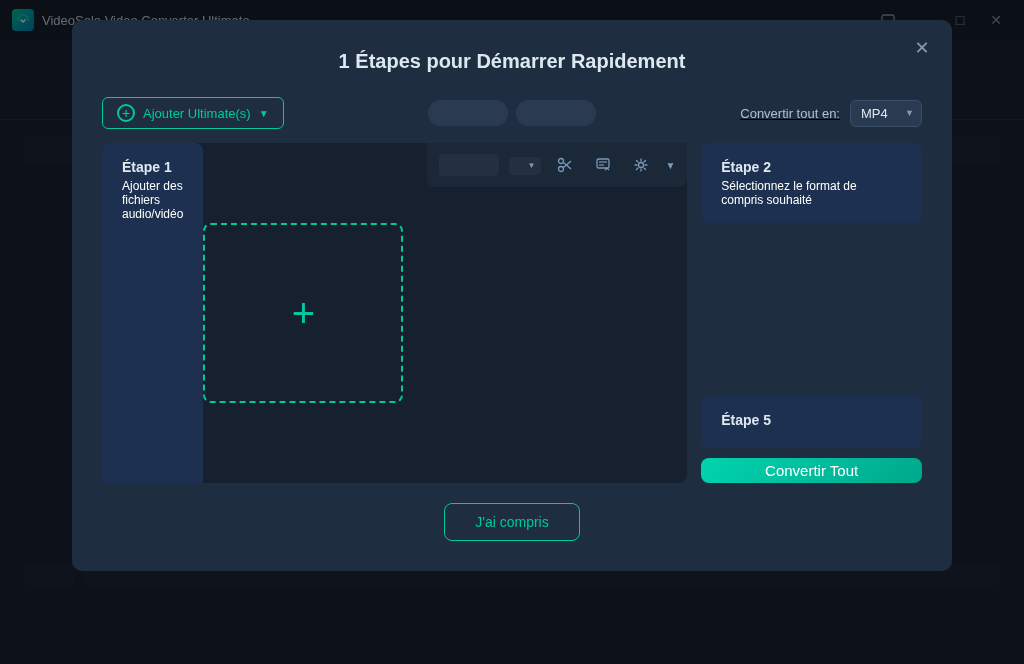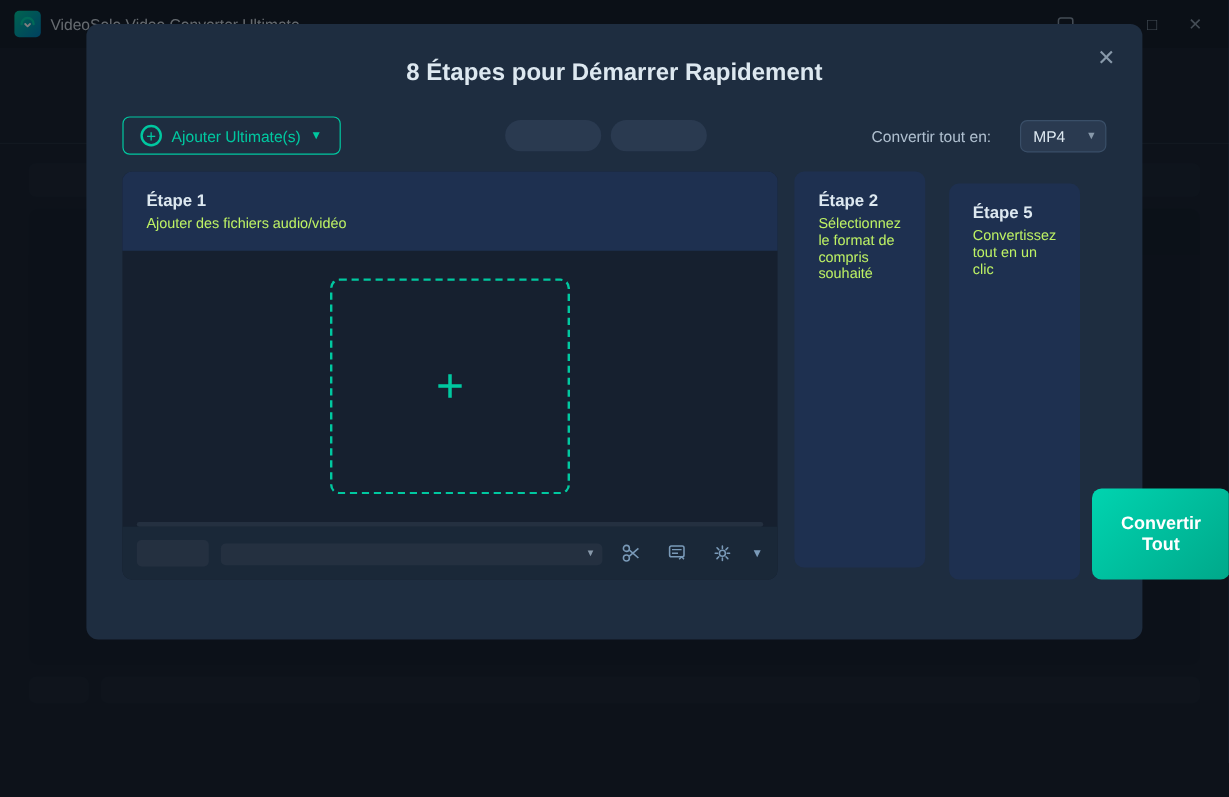--- a/index.html
+++ b/index.html
@@ -175,21 +175,22 @@
     .pill {
       background: #2a3a50;
       border-radius: 20px;
       width: 80px;
       height: 26px;
     }
 
     .convert-all-section {
       display: flex;
       align-items: center;
-      gap: 24px;
+      gap: 10px;
+      text-decoration: underline;
     }
     .convert-all-label {
       color: #b0c0d0;
       font-size: 13px;
     }
     .format-select {
       background: #2a3a50;
       border: 1px solid #3a4f68;
       color: #dde8f0;
       border-radius: 6px;
@@ -220,21 +221,21 @@
       display: flex;
       gap: 14px;
       height: 340px;
     }
 
     .left-panel {
       flex: 1;
       background: #16202f;
       border-radius: 8px;
       display: flex;
-      flex-direction: column;
+      flex-direction: row;
     }
 
     .step-card {
       background: #1e3050;
       border-radius: 8px 8px 0 0;
       padding: 16px 20px;
       margin-bottom: 0;
     }
     .step-card.step2 {
       border-radius: 8px;
@@ -244,21 +245,21 @@
       border-radius: 8px;
       margin-top: 10px;
     }
     .step-title {
       color: #dde8f0;
       font-size: 14px;
       font-weight: 700;
       margin-bottom: 4px;
     }
     .step-desc {
-      color: #bef264;
+      color: #ffffff;
       font-size: 12px;
     }
 
     .drop-zone {
       flex: 1;
       display: flex;
       align-items: center;
       justify-content: center;
     }
 
@@ -338,32 +339,32 @@
       height: 4px;
       background: #243040;
       border-radius: 2px;
       margin: 0 12px;
     }
 
     
     .right-panel {
       width: 260px;
       display: flex;
-      flex-direction: row;
+      flex-direction: column;
       gap: 10px;
     }
 
     .convert-btn {
       background: linear-gradient(135deg, #00d4b0, #00a88a);
       border: none;
       border-radius: 8px;
       color: white;
       font-size: 15px;
-      font-weight: 700;
-      padding: 21px 24px;
+      font-weight: 400;
+      padding: 4px 24px;
       cursor: pointer;
       width: 100%;
       margin-top: auto;
     }
 
     
     .dialog-footer {
       display: flex;
       justify-content: center;
       gap: 20px;
@@ -508,21 +509,21 @@
     <div class="bg-pill" style="width:50px; height:22px"></div>
     <div class="bg-pill" style="flex:1; height:22px"></div>
   </div>
 </div>
 
 <div class="overlay">
   <div class="dialog">
 
     <button class="dialog-close">✕</button>
 
-    <div class="dialog-title">8 Étapes pour Démarrer Rapidement</div>
+    <div class="dialog-title">1 Étapes pour Démarrer Rapidement</div>
 
     <div class="steps-toolbar">
       <button class="add-file-btn">
         <span class="plus-circle">+</span>
         <span>Ajouter Ultimate(s)</span>
         <span class="chevron">▼</span>
       </button>
 
       <div class="toolbar-pills">
         <div class="pill"></div>
@@ -597,24 +598,24 @@
 
         <div class="step-card step2">
           <div class="step-title">Étape 2</div>
           <div class="step-desc">Sélectionnez le format de compris souhaité</div>
         </div>
 
         <div style="flex:1"></div>
 
         <div class="step-card step3">
           <div class="step-title">Étape 5</div>
-          <div class="step-desc">Convertissez tout en un clic</div>
         </div>
 
         <button class="convert-btn">Convertir Tout</button>
       </div>
     </div>
 
     <div class="dialog-footer">
+      <button class="btn-understand">J'ai compris</button>
     </div>
 
   </div>
 </div>
 
 </body></html>

